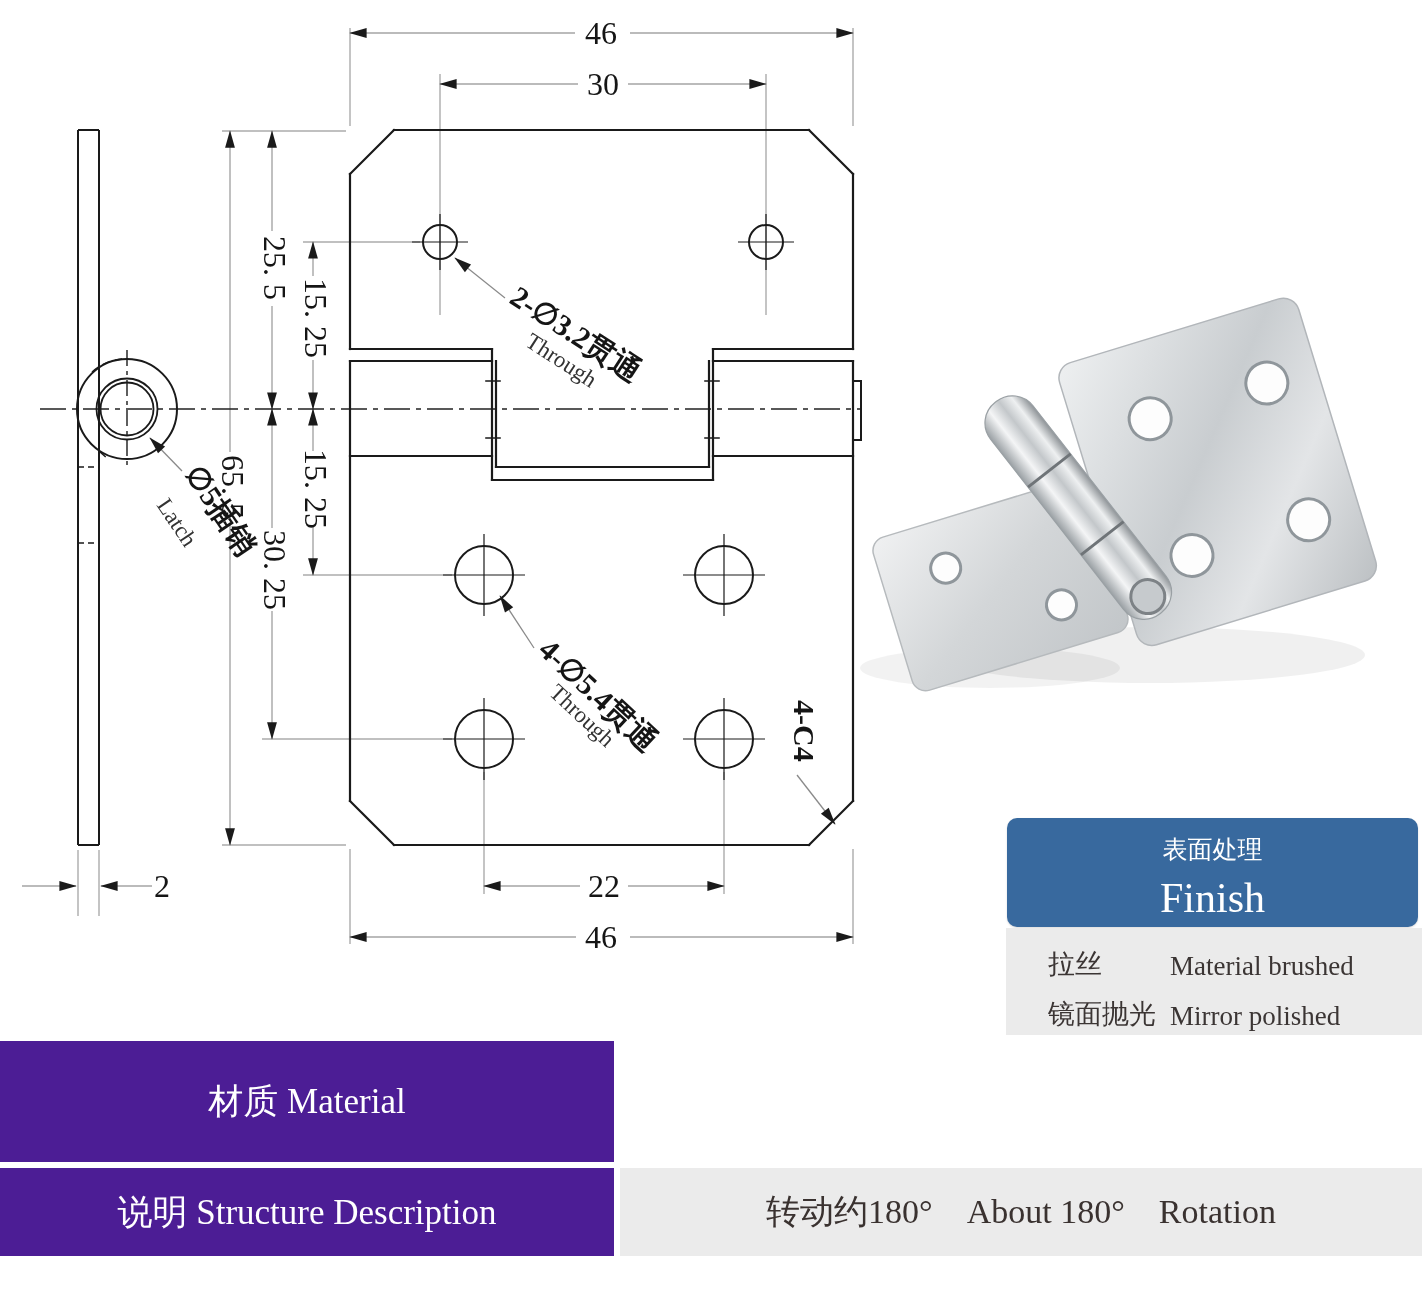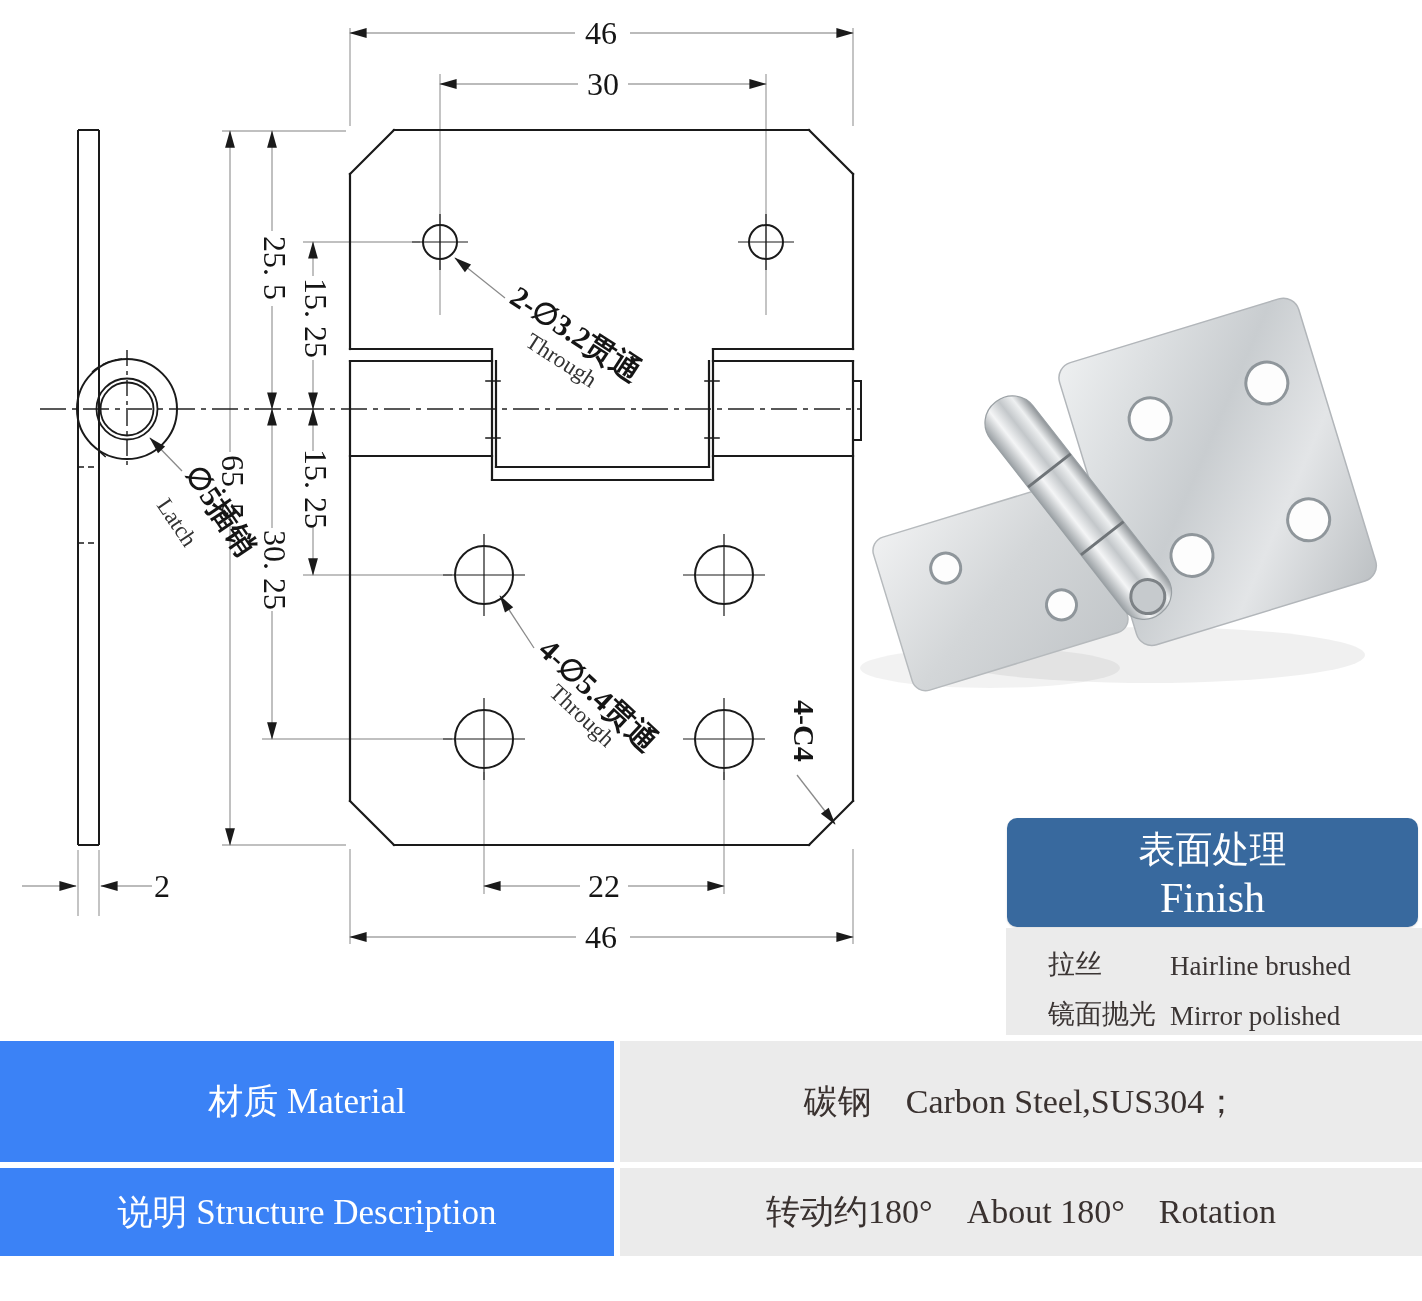--- a/index.html
+++ b/index.html
@@ -7,28 +7,28 @@
           font-family:"Liberation Serif","DejaVu Serif",serif;color:#1a1a1a;}
   svg text{font-family:"Liberation Serif","DejaVu Serif",serif;fill:#151515;}
   .dim{font-size:32px;}
   .callout{font-size:30px;font-weight:600;}
   .callout-en{font-size:23px;fill:#333;}
   .abs{position:absolute;}
   
   .finish-header{left:1007px;top:818px;width:411px;height:109px;background:#38699e;
     border-radius:10px;display:flex;flex-direction:column;align-items:center;justify-content:center;
     color:#fff;box-shadow:0 1px 2px rgba(0,0,0,.15);}
-  .finish-title-cn{font-size:37px;line-height:50px;}
+  .finish-title-cn{font-size:25px;line-height:50px;}
   .finish-title-en{font-size:42px;line-height:46px;}
   .finish-body{left:1006px;top:928px;width:416px;height:107px;background:#ebebeb;
     display:flex;flex-direction:column;justify-content:center;color:#3b3534;}
   .finish-row{display:flex;align-items:flex-end;height:50px;padding-left:42px;font-size:27px;}
   .finish-row .cn{width:122px;}
   
-  .cell-blue{background:#3b82f6;color:#fff;display:flex;align-items:center;justify-content:center;
+  .cell-blue{background:#4c1d95;color:#fff;display:flex;align-items:center;justify-content:center;
     font-size:35px;}
   .cell-gray{background:#ebebeb;color:#3a3230;display:flex;align-items:center;justify-content:center;
     font-size:34px;gap:34px;}
   .r1{top:1041px;height:121px;}
   .r2{top:1168px;height:88px;}
   .c1{left:0;width:614px;}
   .c2{left:620px;width:802px;}
 </style>
 </head>
 <body>
@@ -207,35 +207,31 @@
     </g>
   </svg>
 
   <div class="abs finish-header">
     <div class="finish-title-cn">表面处理</div>
     <div class="finish-title-en">Finish</div>
   </div>
   <div class="abs finish-body">
     <div class="finish-row">
       <span class="cn">拉丝</span>
-      <span class="en">Hairline brushed</span>
+      <span class="en">Material brushed</span>
     </div>
     <div class="finish-row">
       <span class="cn">镜面抛光</span>
       <span class="en">Mirror polished</span>
     </div>
   </div>
 
   <div class="abs cell-blue r1 c1">
     <span>材质 Material</span>
   </div>
-  <div class="abs cell-gray r1 c2">
-    <span>碳钢</span>
-    <span>Carbon Steel,SUS304；</span>
-  </div>
   <div class="abs cell-blue r2 c1">
     <span>说明 Structure Description</span>
   </div>
   <div class="abs cell-gray r2 c2">
     <span>转动约180°</span>
     <span>About 180°</span>
     <span>Rotation</span>
   </div>
 
 </div>

